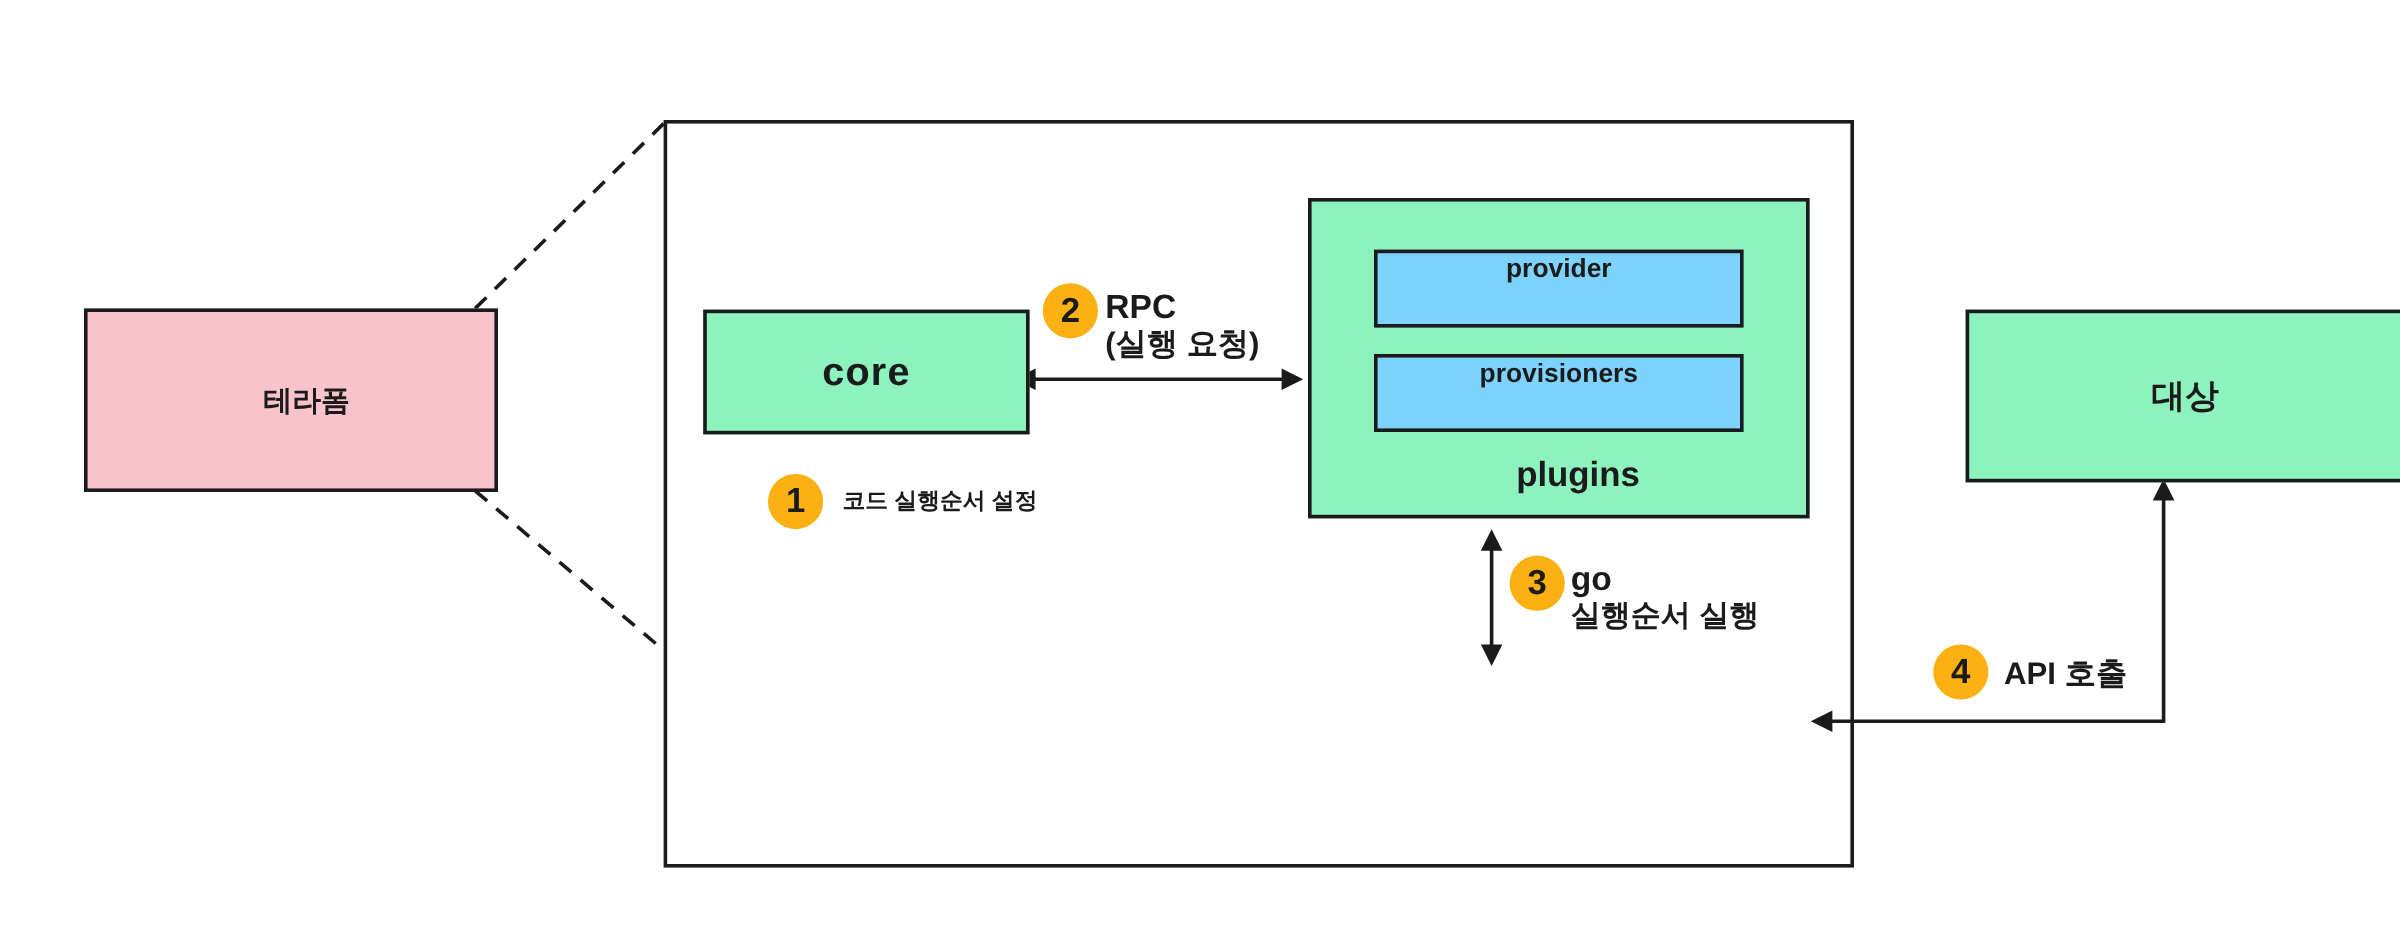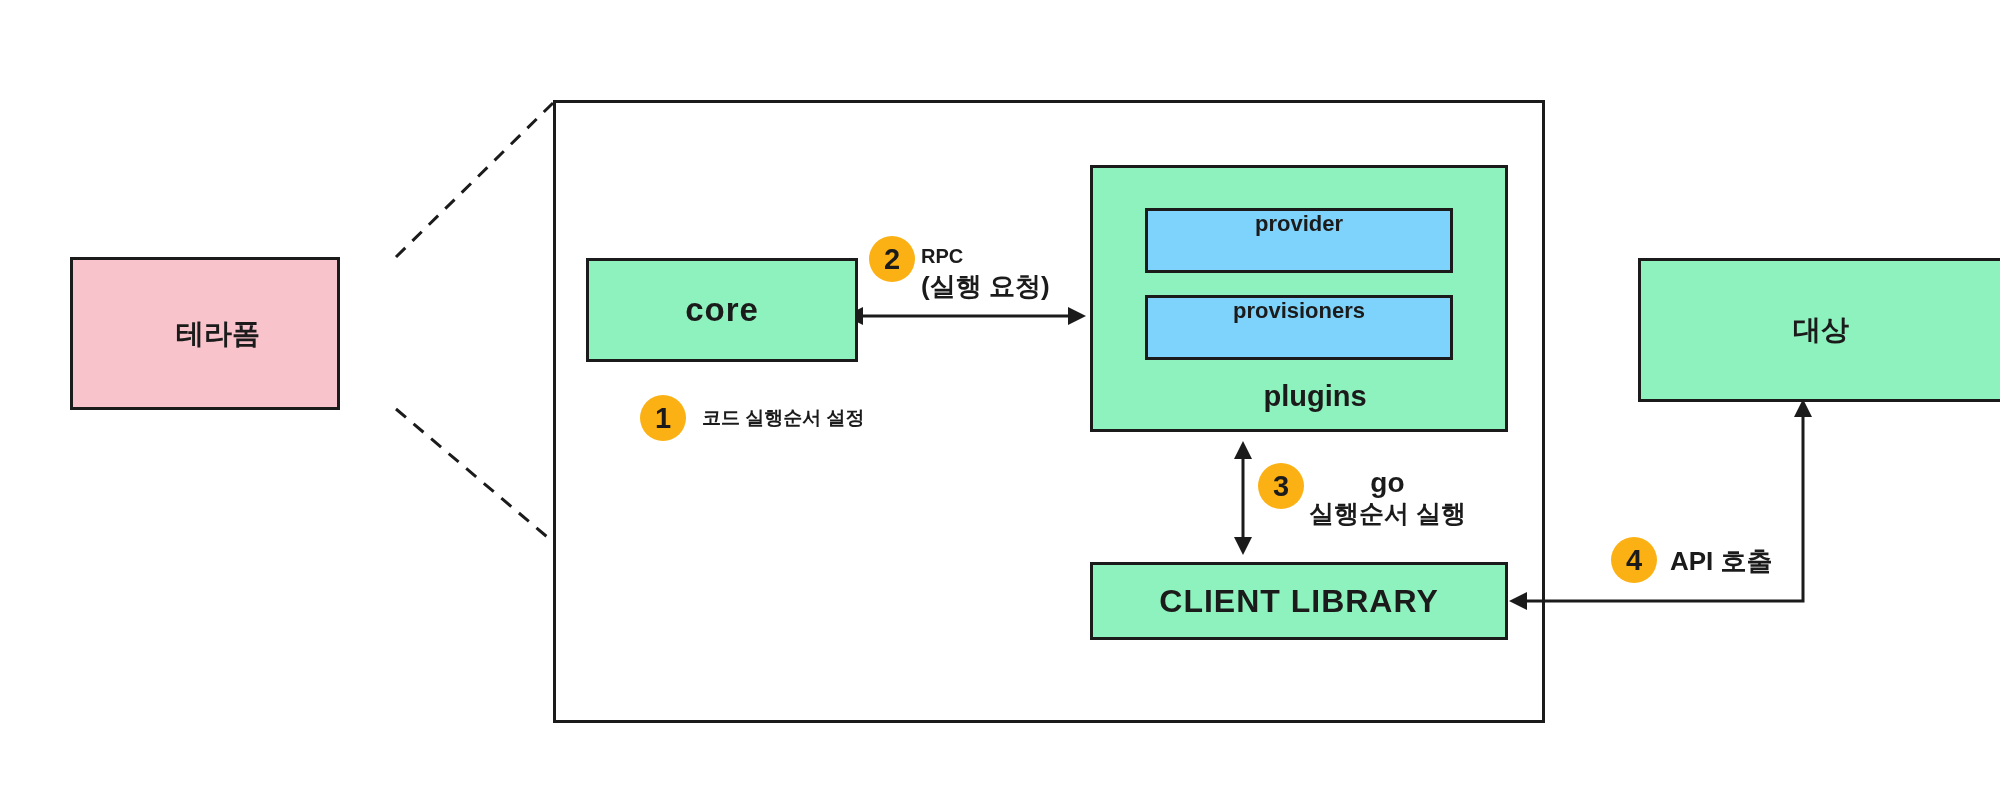--- a/index.html
+++ b/index.html
@@ -11,21 +11,21 @@
   }
   *{box-sizing:border-box;margin:0;padding:0;}
   html,body{background:var(--bg);}
   body{font-family:"Liberation Sans","DejaVu Sans",sans-serif;color:var(--ink);}
   .canvas{position:relative;width:2000px;height:789px;background:var(--bg);overflow:hidden;}
 
   .box{position:absolute;border:3px solid var(--ink);display:flex;align-items:center;justify-content:center;}
   .mint{background:var(--mint);}
   .pinkbg{background:var(--pink);}
 
-  .terraform-box{left:70px;top:257px;width:270px;height:153px;font-size:28px;font-weight:700;padding-left:26px;}
+  .terraform-box{left:70px;top:257px;width:345px;height:153px;font-size:24px;font-weight:700;padding-left:26px;}
   .main-container{position:absolute;left:553px;top:100px;width:992px;height:623px;border:3px solid var(--ink);background:transparent;}
 
   .core-box{left:586px;top:258px;width:272px;height:104px;font-size:33px;font-weight:600;letter-spacing:1px;}
   .plugins-box{left:1090px;top:165px;width:418px;height:267px;display:block;}
   .inner-box{position:absolute;border:3px solid var(--ink);background:#7dd3fc;display:flex;align-items:flex-start;justify-content:center;font-size:22px;font-weight:600;}
   .provider-box{left:52px;top:40px;width:308px;height:65px;}
   .provisioners-box{left:52px;top:127px;width:308px;height:65px;}
   .plugins-label{position:absolute;left:0;bottom:16px;width:100%;text-align:center;font-size:29px;font-weight:600;padding-left:32px;}
 
   .client-library-box{left:1090px;top:562px;width:418px;height:78px;font-size:32px;font-weight:600;letter-spacing:1px;}
@@ -34,23 +34,23 @@
   .badge{position:absolute;width:46px;height:46px;border-radius:50%;background:var(--badge);
          display:flex;align-items:center;justify-content:center;font-size:29px;font-weight:700;color:var(--ink);}
   .badge-1{left:640px;top:395px;}
   .badge-2{left:869px;top:236px;}
   .badge-3{left:1258px;top:463px;}
   .badge-4{left:1611px;top:537px;}
 
   .step-label{position:absolute;font-weight:700;line-height:30px;white-space:nowrap;}
   .step-label-1{left:702px;top:403px;font-size:19px;}
   .step-label-2{left:921px;top:241px;font-size:26px;}
-  .step-label-2 .ln1{font-size:20px;}
+  .step-label-2 .ln1{font-size:28px;}
   .step-label-3{left:1309px;top:468px;font-size:25px;}
-  .step-label-3 .ln1{font-size:28px;font-weight:600;text-align:center;}
+  .step-label-3 .ln1{font-size:28px;font-weight:600;}
   .step-label-4{left:1670px;top:546px;font-size:26px;}
 
   svg.overlay{position:absolute;left:0;top:0;width:2000px;height:789px;pointer-events:none;}
   .stroke{stroke:var(--ink);stroke-width:3;fill:none;}
   .dashed{stroke-dasharray:13 10;}
   .head{fill:var(--ink);stroke:none;}
 </style>
 </head>
 <body>
 
@@ -92,23 +92,20 @@
   <div class="box mint plugins-box">
     <div class="inner-box provider-box">
       <span>provider</span>
     </div>
     <div class="inner-box provisioners-box">
       <span>provisioners</span>
     </div>
     <div class="plugins-label">plugins</div>
   </div>
 
-  <div class="box mint client-library-box">
-    <span>CLIENT LIBRARY</span>
-  </div>
 
   <div class="box mint target-box">
     <span>대상</span>
   </div>
 
   <div class="badge badge-1">1</div>
   <div class="badge badge-2">2</div>
   <div class="badge badge-3">3</div>
   <div class="badge badge-4">4</div>
 

